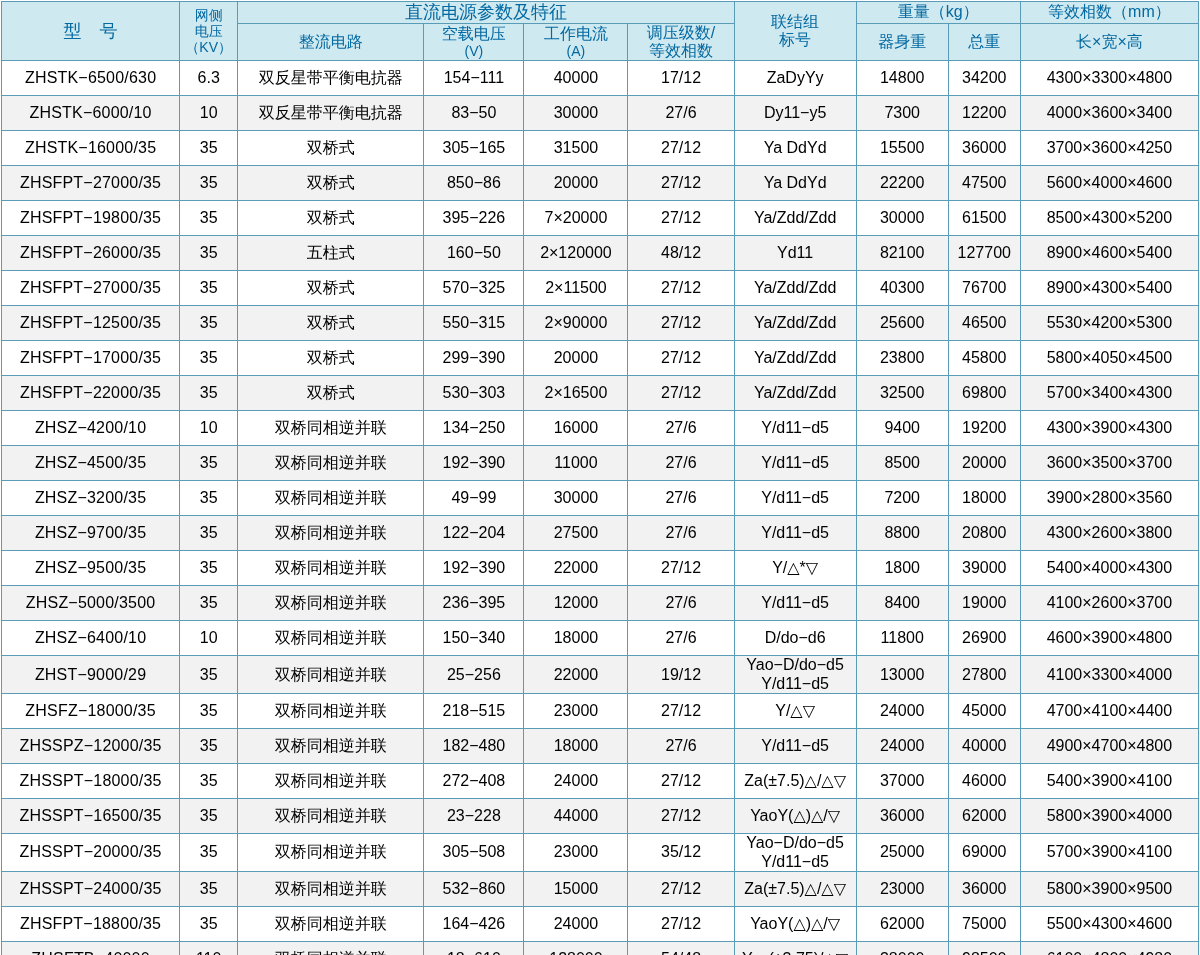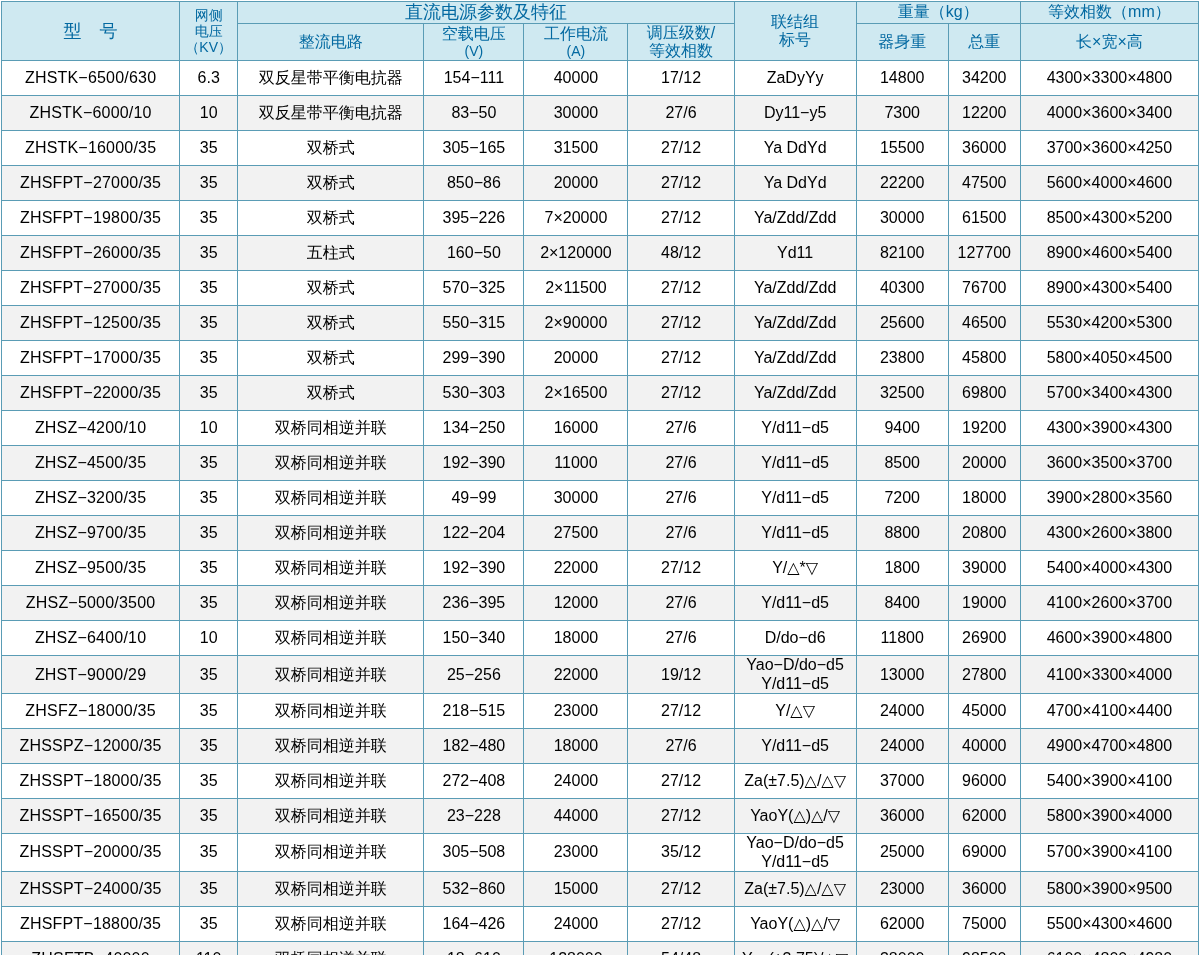--- a/index.html
+++ b/index.html
@@ -377,21 +377,21 @@
       </tr>
       <tr>
         <td class="model">ZHSSPT−18000/35</td>
         <td class="small">35</td>
         <td class="circuit">双桥同相逆并联</td>
         <td class="small">272−408</td>
         <td class="small">24000</td>
         <td class="small">27/12</td>
         <td class="small">Za(±7.5)△/△▽</td>
         <td class="small">37000</td>
-        <td class="small">96000</td>
+        <td class="small">46000</td>
         <td class="small">5400×3900×4100</td>
       </tr>
       <tr>
         <td class="model">ZHSSPT−16500/35</td>
         <td class="small">35</td>
         <td class="circuit">双桥同相逆并联</td>
         <td class="small">23−228</td>
         <td class="small">44000</td>
         <td class="small">27/12</td>
         <td class="small">YaoY(△)△/▽</td>

